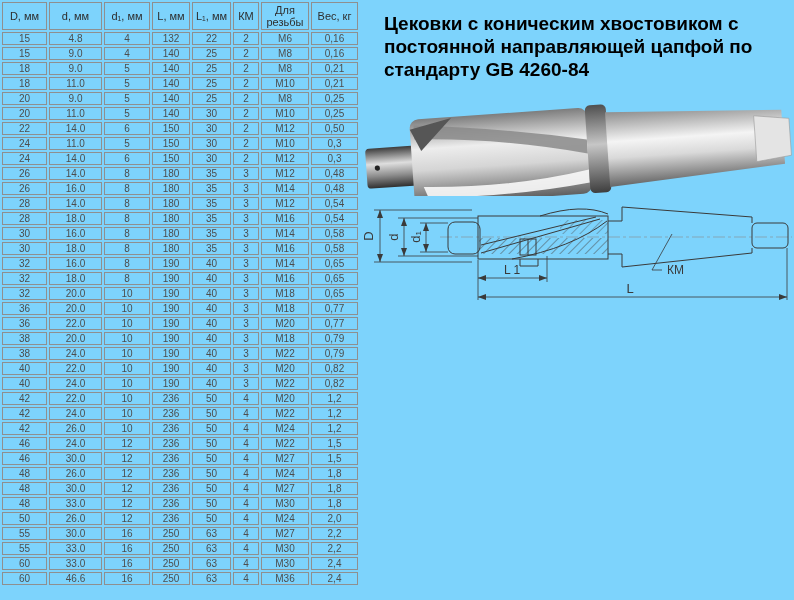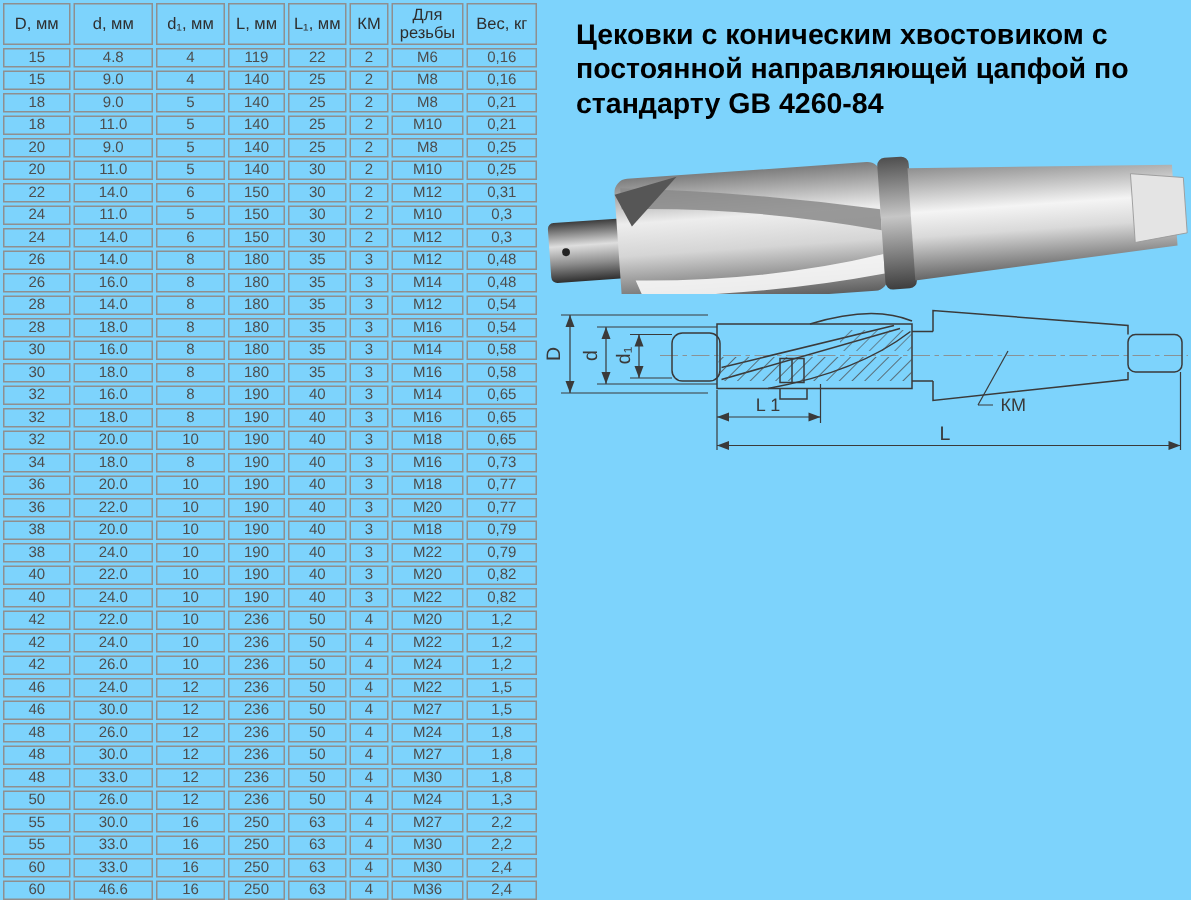--- a/index.html
+++ b/index.html
@@ -70,21 +70,21 @@
             <th>КМ</th>
             <th>Для резьбы</th>
             <th>Вес, кг</th>
           </tr>
         </thead>
       <tbody>
           <tr>
             <td>15</td>
             <td>4.8</td>
             <td>4</td>
-            <td>119</td>
+            <td>132</td>
             <td>22</td>
             <td>2</td>
             <td>М6</td>
             <td>0,16</td>
           </tr>
           <tr>
             <td>15</td>
             <td>9.0</td>
             <td>4</td>
             <td>140</td>
@@ -134,21 +134,21 @@
             <td>0,25</td>
           </tr>
           <tr>
             <td>22</td>
             <td>14.0</td>
             <td>6</td>
             <td>150</td>
             <td>30</td>
             <td>2</td>
             <td>М12</td>
-            <td>0,31</td>
+            <td>0,50</td>
           </tr>
           <tr>
             <td>24</td>
             <td>11.0</td>
             <td>5</td>
             <td>150</td>
             <td>30</td>
             <td>2</td>
             <td>М10</td>
             <td>0,3</td>
@@ -247,30 +247,20 @@
             <td>32</td>
             <td>20.0</td>
             <td>10</td>
             <td>190</td>
             <td>40</td>
             <td>3</td>
             <td>М18</td>
             <td>0,65</td>
           </tr>
           <tr>
-            <td>34</td>
-            <td>18.0</td>
-            <td>8</td>
-            <td>190</td>
-            <td>40</td>
-            <td>3</td>
-            <td>М16</td>
-            <td>0,73</td>
-          </tr>
-          <tr>
             <td>36</td>
             <td>20.0</td>
             <td>10</td>
             <td>190</td>
             <td>40</td>
             <td>3</td>
             <td>М18</td>
             <td>0,77</td>
           </tr>
           <tr>
@@ -404,21 +394,21 @@
             <td>1,8</td>
           </tr>
           <tr>
             <td>50</td>
             <td>26.0</td>
             <td>12</td>
             <td>236</td>
             <td>50</td>
             <td>4</td>
             <td>М24</td>
-            <td>1,3</td>
+            <td>2,0</td>
           </tr>
           <tr>
             <td>55</td>
             <td>30.0</td>
             <td>16</td>
             <td>250</td>
             <td>63</td>
             <td>4</td>
             <td>М27</td>
             <td>2,2</td>

